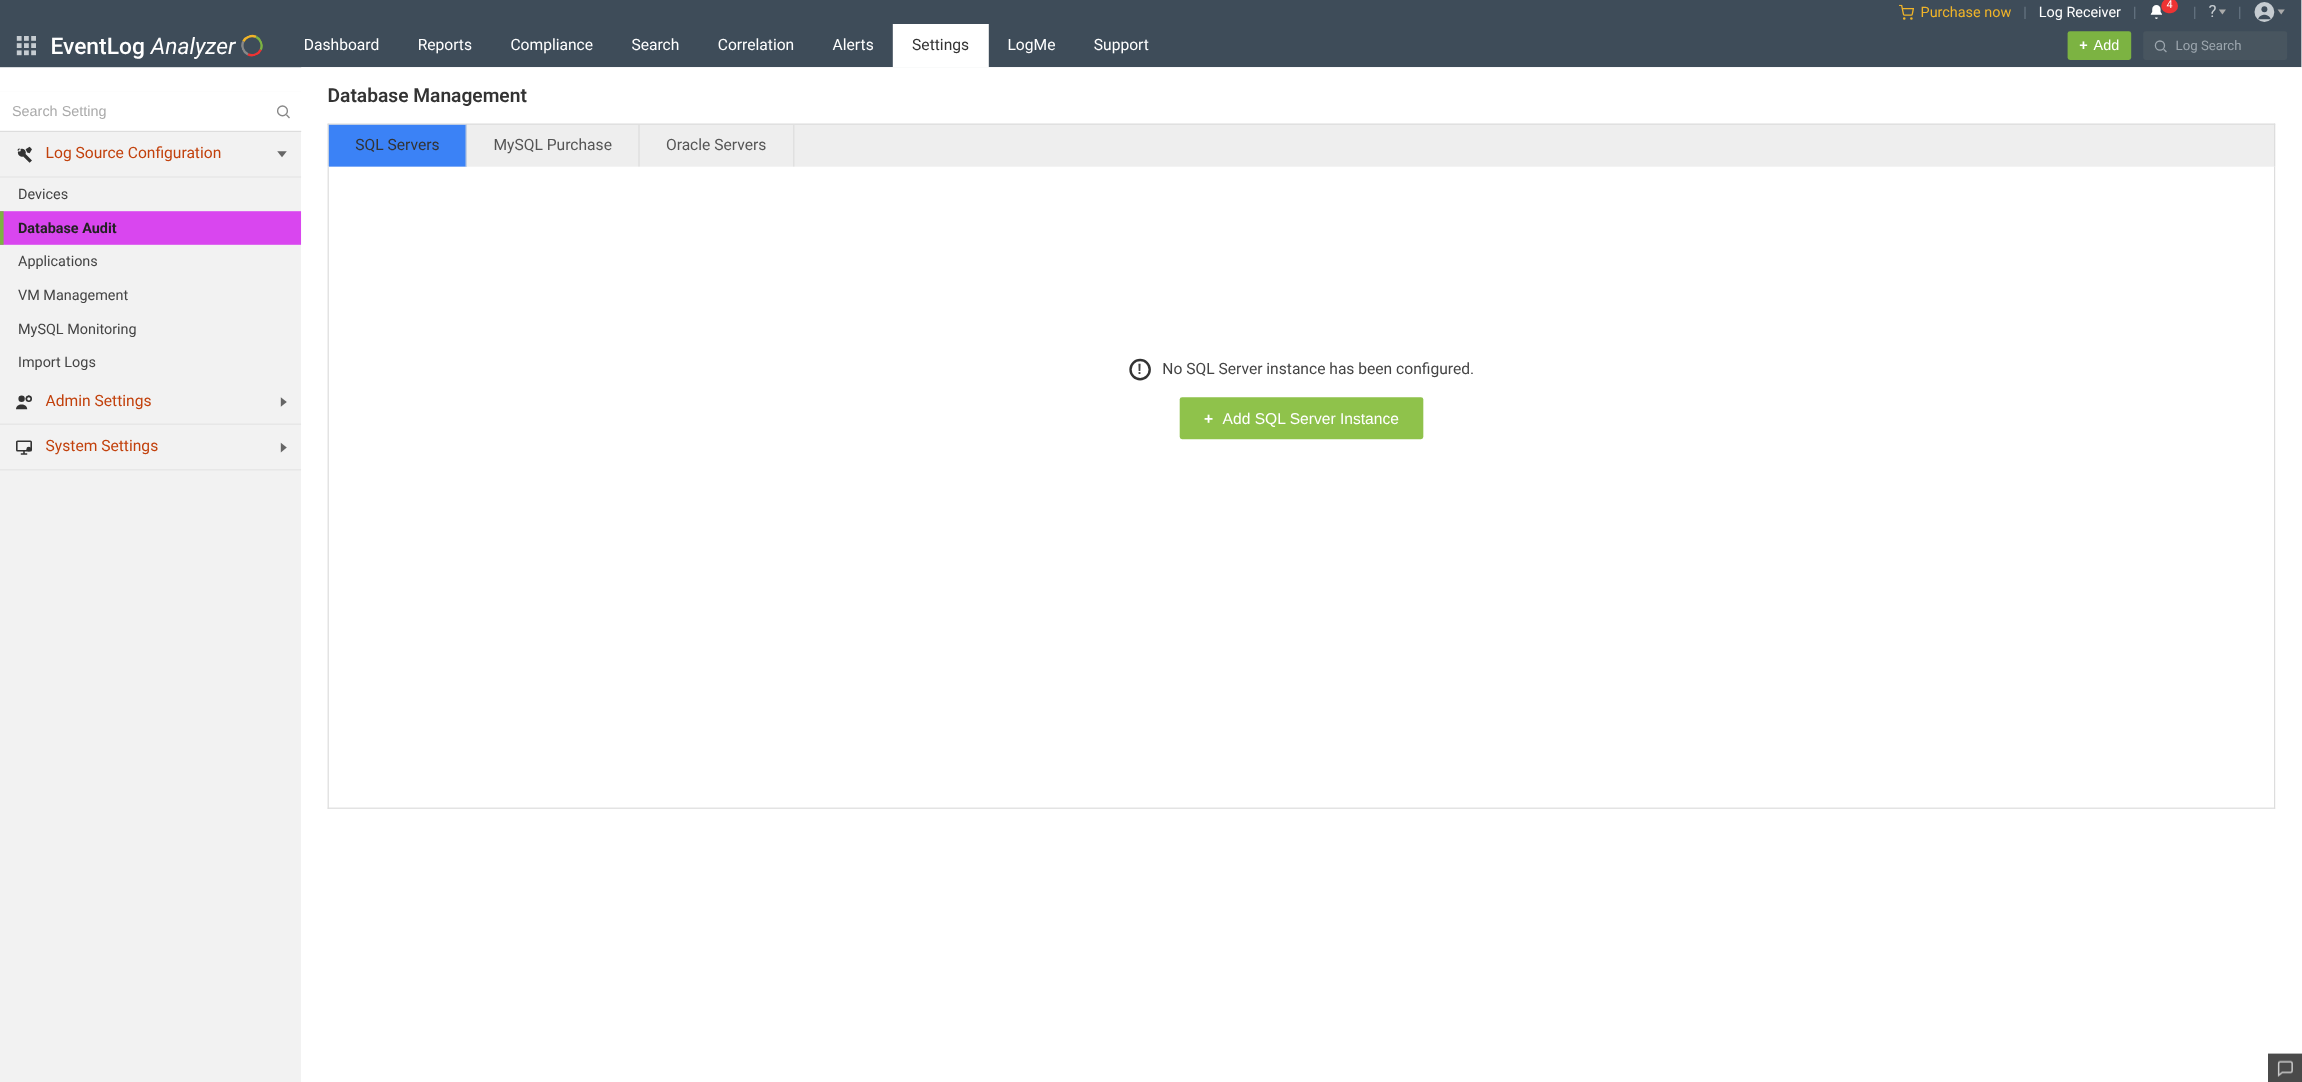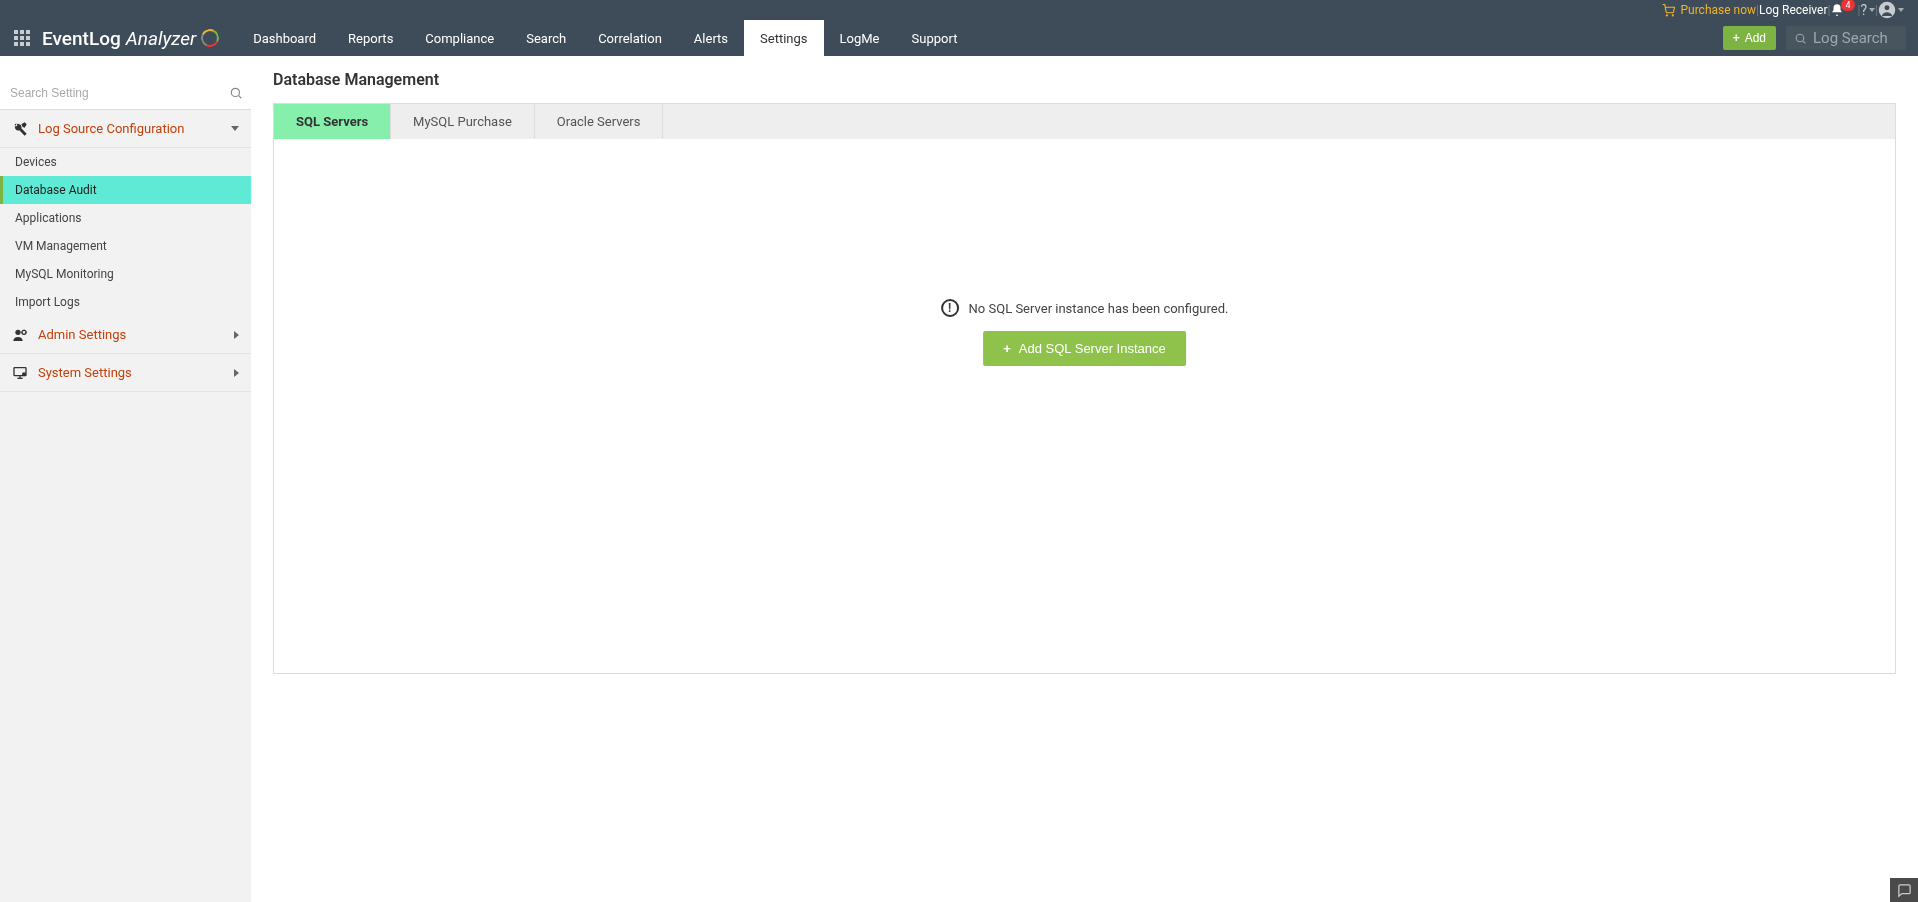--- a/index.html
+++ b/index.html
@@ -16,20 +16,21 @@
   
   .topbar {
     background: #3e4c59;
     height: 20px;
     display: flex;
     justify-content: flex-end;
     align-items: center;
     padding: 0 14px;
     font-size: 12px;
     color: #fff;
+    gap: 10px;
   }
   .topbar .purchase { color: #f0b429; display: flex; align-items: center; gap: 5px; cursor: pointer; }
   .topbar .sep { color: #6b7a88; }
   .topbar .log-receiver { cursor: pointer; }
   .topbar .bell-wrap { position: relative; cursor: pointer; display:flex; align-items:center }
   .topbar .bell-badge {
     background:#e33; color:#fff; font-size:9px; border-radius:8px;
     padding: 0 4px; position: relative; top:-5px; left:-3px; line-height:12px;
   }
   .topbar .help, .topbar .user { cursor: pointer; display:flex; align-items:center; gap:2px; }
@@ -70,21 +71,21 @@
   }
   .btn-add {
     background:#7cb342; color:#fff; border:none; height:24px;
     padding: 0 10px; font-size:12px; border-radius:2px;
     display:flex; align-items:center; gap:5px; cursor:pointer;
   }
   .btn-add .plus { font-weight:bold; }
   .log-search {
     background:#48555f; color:#9da7af; height:24px; width:120px;
     display:flex; align-items:center; gap:6px; padding:0 8px;
-    font-size:15px; border-radius:2px; cursor:pointer;
+    font-size:11px; border-radius:2px; cursor:pointer;
   }
 
   
   .layout { display:flex; height: calc(902px - 56px); }
 
   
   .sidebar {
     width: 251px; background:#f2f2f2; border-right: none;
     display:flex; flex-direction:column;margin-top:20px;
   }
@@ -107,21 +108,21 @@
     border-bottom:1px solid #e4e4e4;
   }
   .side-section-header .expand { margin-left:auto; }
   .side-subitems { }
   .side-subitem {
     height:28px; display:flex; align-items:center;
     padding-left:12px; font-size:12px; color:#444;
     cursor:pointer; border-left:3px solid transparent;
   }
   .side-subitem.active {
-    background:#5eead4; border-left-color:#7cb342; color:#222;
+    background:#d946ef; border-left-color:#7cb342; color:#222;font-weight:bold;
   }
 
   .caret-right { width:0;height:0;border-top:4px solid transparent;border-bottom:4px solid transparent;border-left:5px solid #666; display:inline-block; }
   .caret-down-dark { width:0;height:0;border-left:4px solid transparent;border-right:4px solid transparent;border-top:5px solid #666; display:inline-block; }
 
   
   .icon { display:inline-flex; align-items:center; justify-content:center; }
   .icon svg { display:block; }
 
   
@@ -129,21 +130,21 @@
   .page-title { font-size:16px; font-weight:600; color:#333; margin-bottom:14px; }
 
   .tabbar {
     display:flex; background:#eee; border:1px solid #ddd; border-bottom:none;
     height: 36px; align-items:stretch;
   }
   .tab {
     padding: 0 22px; display:flex; align-items:center;
     font-size:13px; color:#555; cursor:pointer; border-right:1px solid #ddd;
   }
-  .tab.active { background:#86efac; color:#333;font-weight:bold; }
+  .tab.active { background:#3b82f6; color:#333; }
 
   .panel {
     border:1px solid #ddd; border-top:none; background:#fff;
     height: 535px; position:relative;
   }
   .empty-state {
     position:absolute; left:50%; top:160px; transform:translateX(-50%);
     display:flex; flex-direction:column; align-items:center; gap:14px;
   }
   .empty-row { display:flex; align-items:center; gap:10px; color:#444; font-size:13px; }

